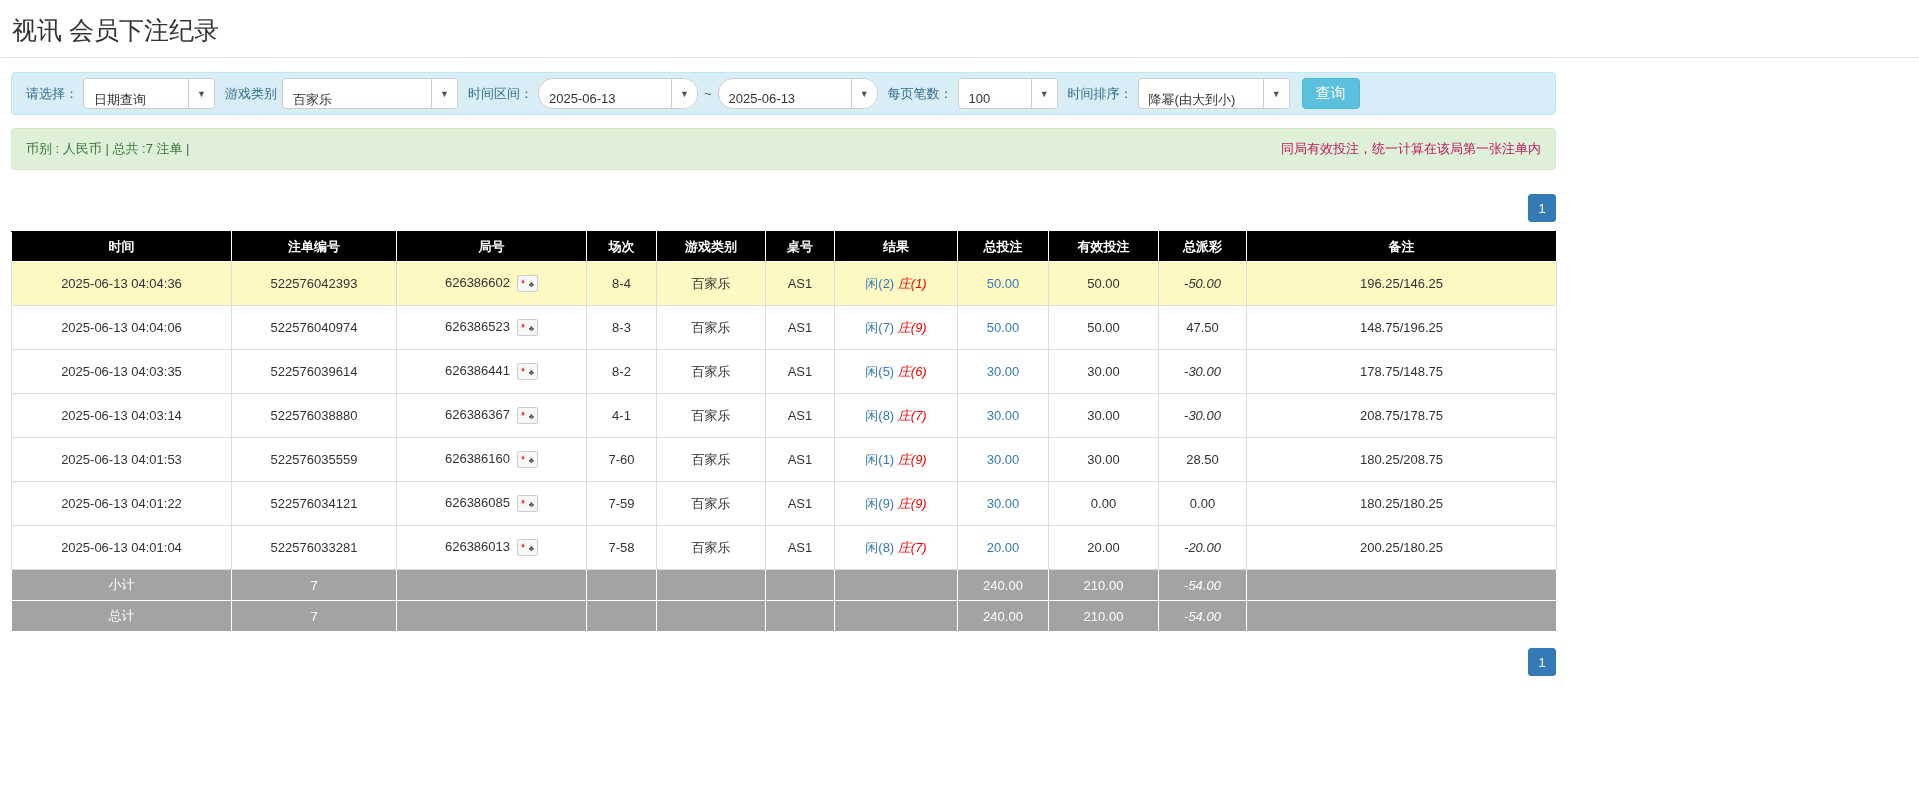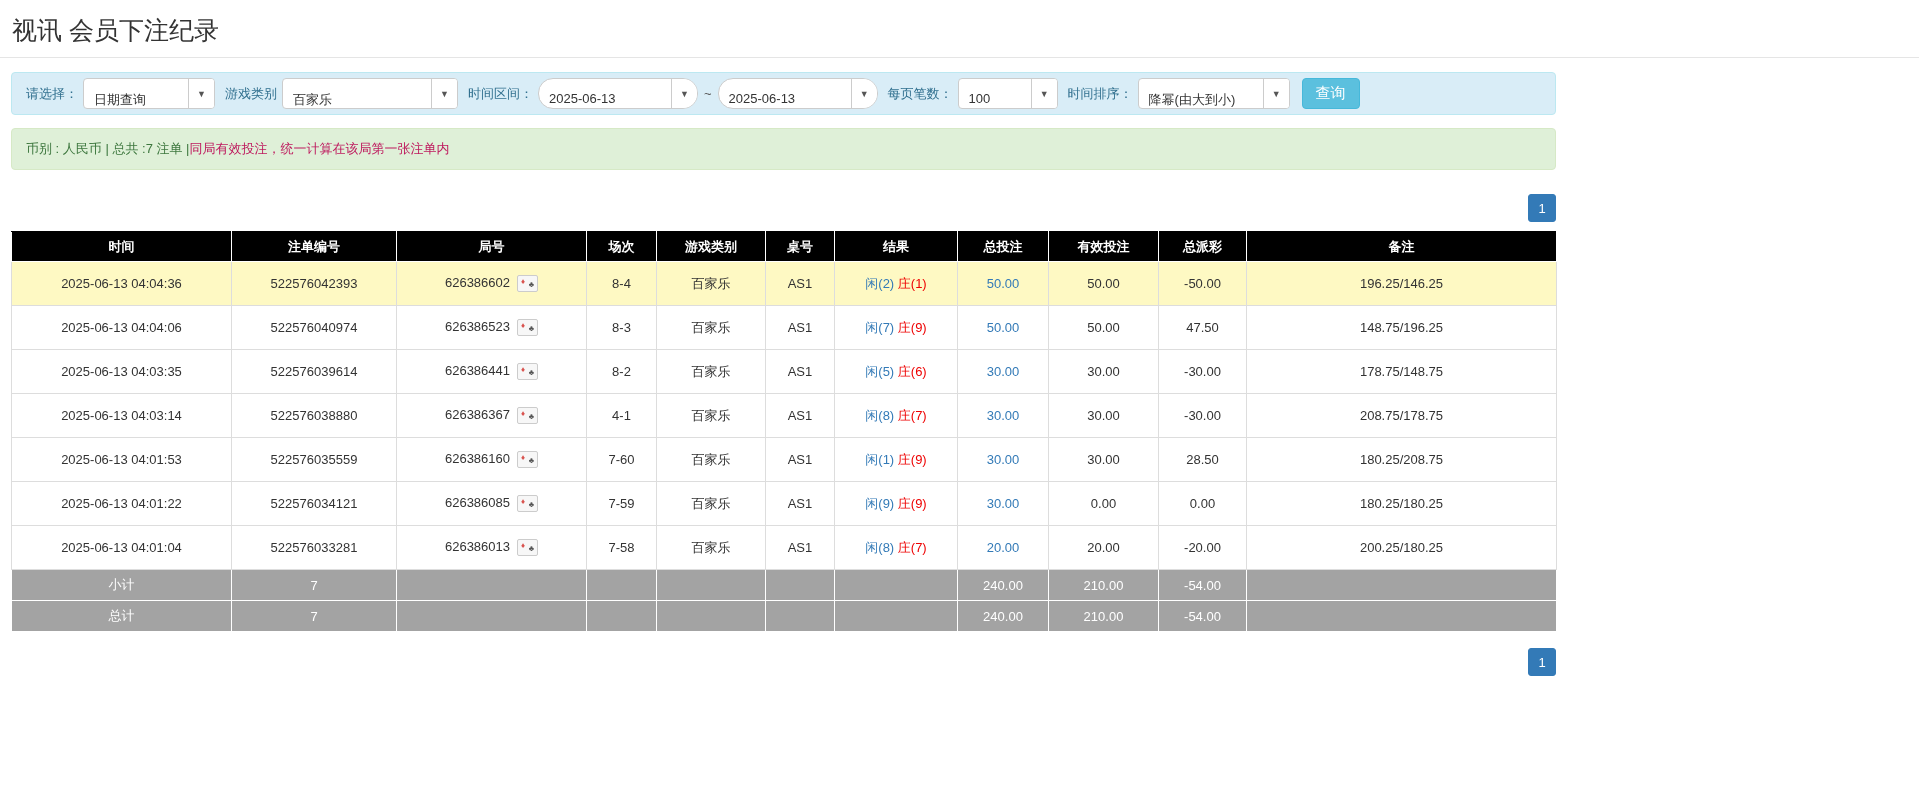--- a/index.html
+++ b/index.html
@@ -72,21 +72,21 @@
   }
 
   
   .summary-bar {
     background: #dff0d8;
     border: 1px solid #d6e9c6;
     border-radius: 4px;
     margin-top: 13px;
     padding: 11px 14px;
     display: flex;
-    justify-content: flex-start;
+    justify-content: space-between;
     align-items: center;
   }
   .summary-left { color: #3c763d; }
   .summary-right { color: #be185d; }
 
   
   .pagination { display: flex; justify-content: flex-end; }
   .pagination.top { margin: 24px 0 9px 0; }
   .pagination.bottom { margin: 16px 0 20px 0; }
   .page-btn {
@@ -130,21 +130,21 @@
     overflow: hidden;
   }
   table.records tr.highlight td { background: #fef9c3; }
   table.records tr.footer-row td {
     background: #a3a3a3;
     color: #fff;
     height: 31px;
     border: 1px solid #fff;
   }
   .blue { color: #337ab7; }
-  .red { color: #ee0000; }
+  .red { color: #ee0000; font-style: italic; }
   .link { cursor: pointer; }
   tr.footer-row td.red { color: #ee0000; }
 
   .cards-icon {
     display: inline-block;
     width: 21px;
     height: 17px;
     margin-left: 7px;
     vertical-align: middle;
     background: #f7f7f7;

